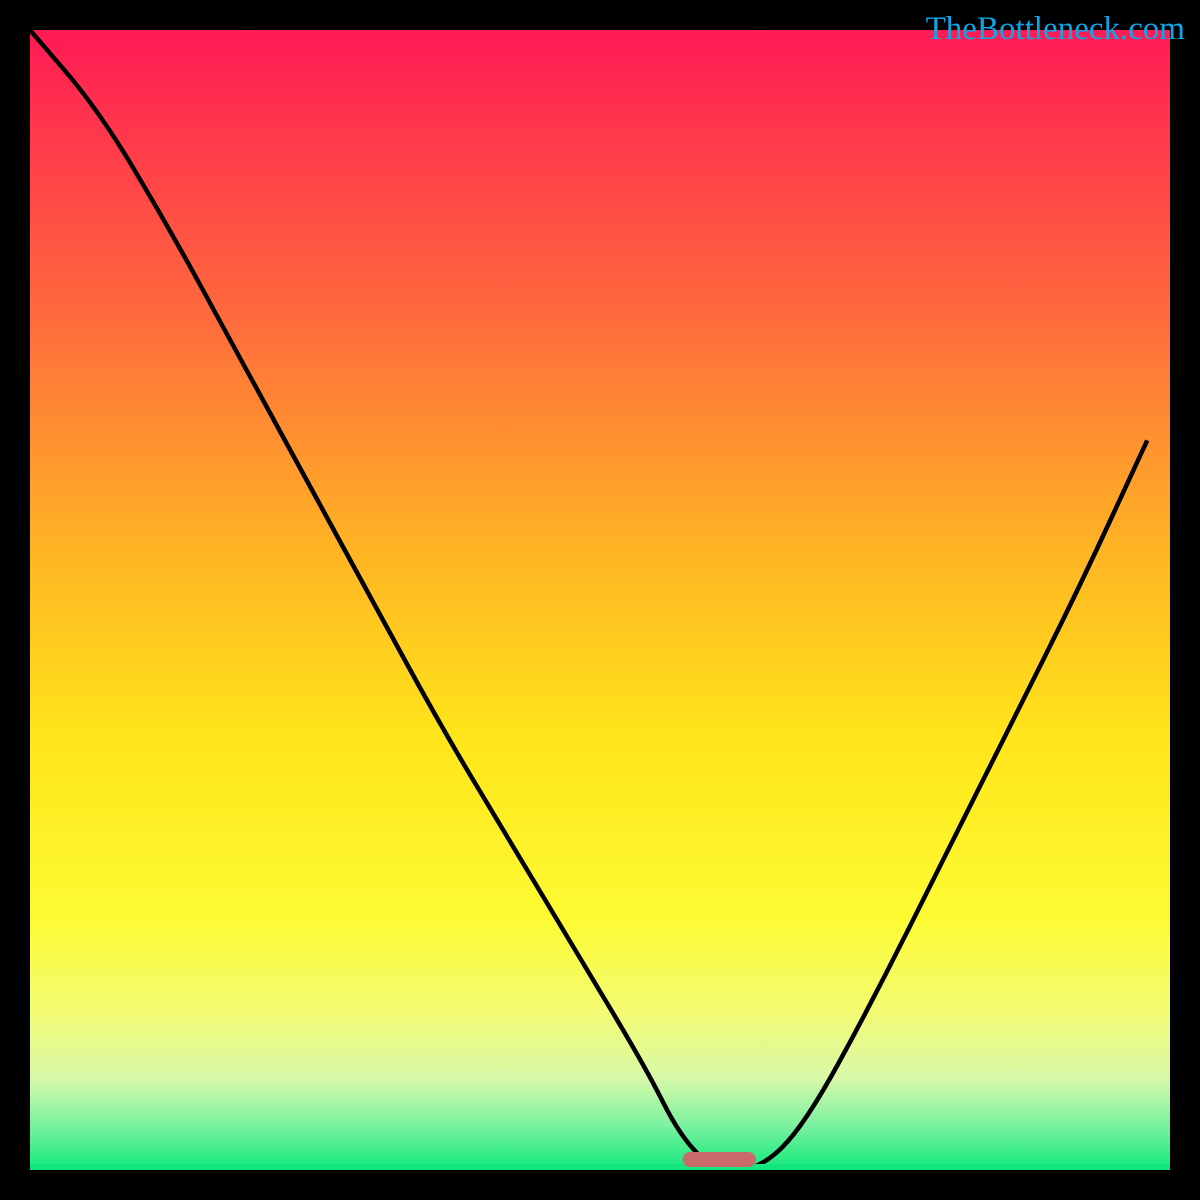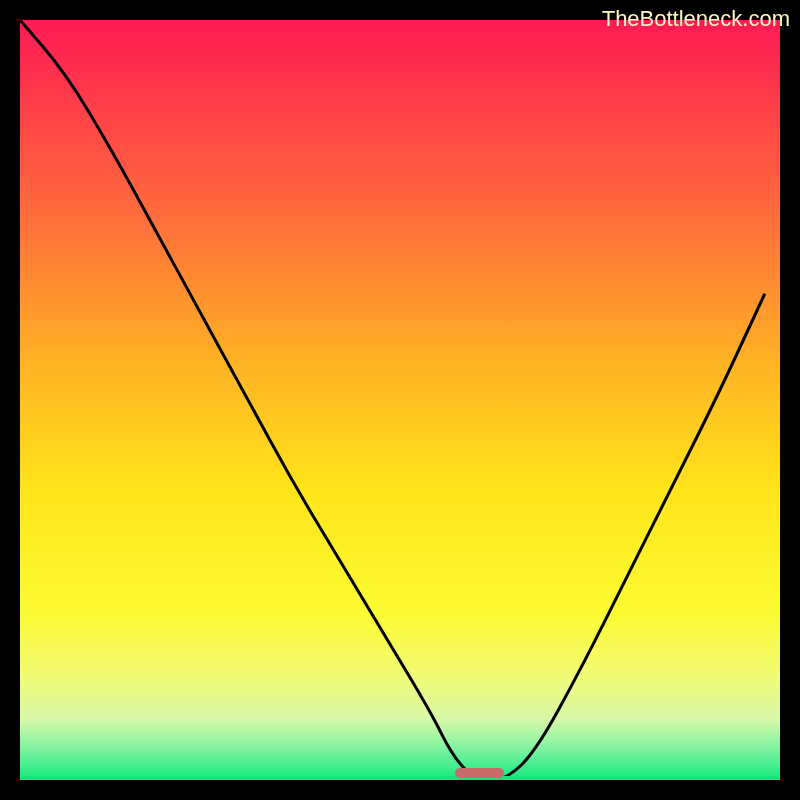--- a/index.html
+++ b/index.html
@@ -8,24 +8,25 @@
     width: 800px;
     height: 800px;
     background: #000;
     position: relative;
     font-family: Arial, Helvetica, sans-serif;
   }
   .watermark {
     position: absolute;
     top: 6px;
     right: 10px;
-    color: #fef9c3;
+    color: #0ea5e9;
     font-size: 22px;
     font-weight: 500;
     z-index: 10;
+    font-family: Liberation Serif, serif;
   }
   .plot-area {
     position: absolute;
     left: 20px;
     top: 20px;
     width: 760px;
     height: 760px;
   }
   svg {
     width: 100%;

